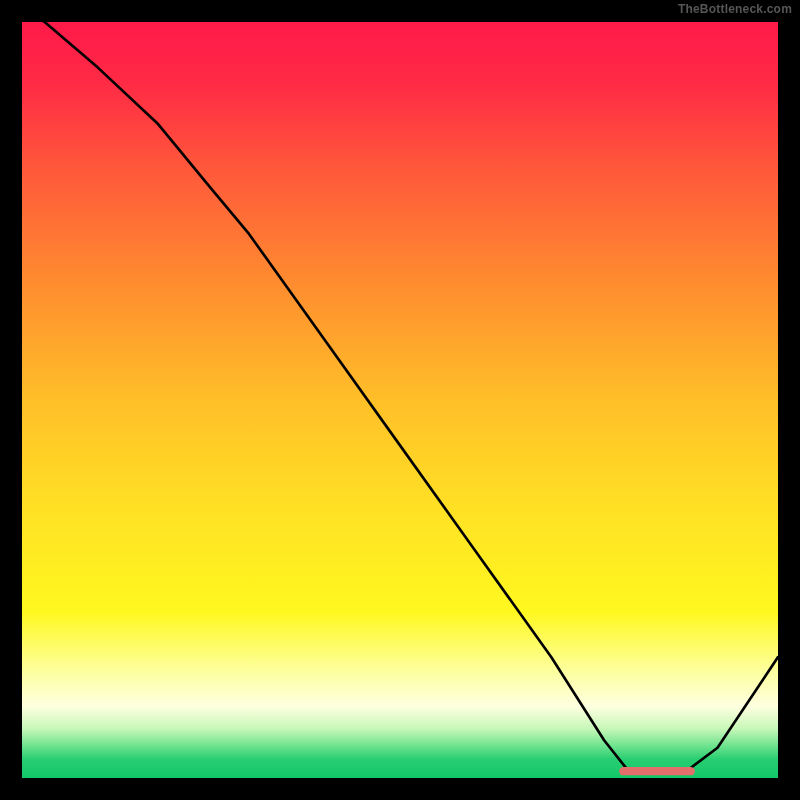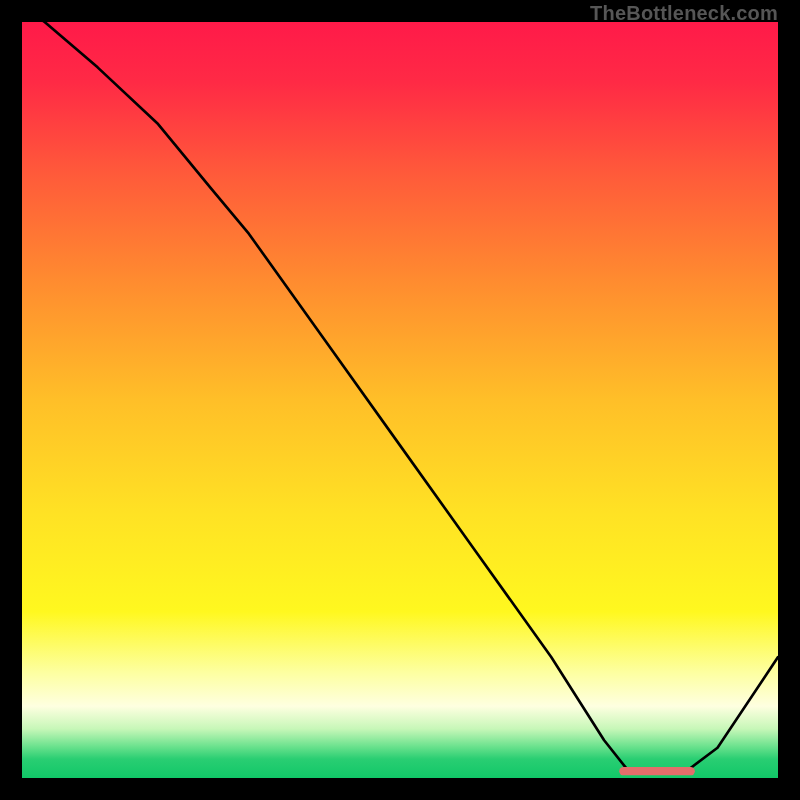--- a/index.html
+++ b/index.html
@@ -19,23 +19,23 @@
   .plot {
     position: absolute;
     left: 22px;
     top: 22px;
     width: 756px;
     height: 756px;
   }
   .watermark {
     position: absolute;
     top: 2px;
-    right: 22px;
+    right: 8px;
     font-family: Arial, Helvetica, sans-serif;
-    font-size: 20px;
+    font-size: 12px;
     font-weight: 600;
     color: #565656;
     letter-spacing: 0.2px;
   }
 </style>
 </head>
 <body>
 <div class="outer">
 
 <svg class="plot" viewBox="0 0 100 100" preserveAspectRatio="none">

